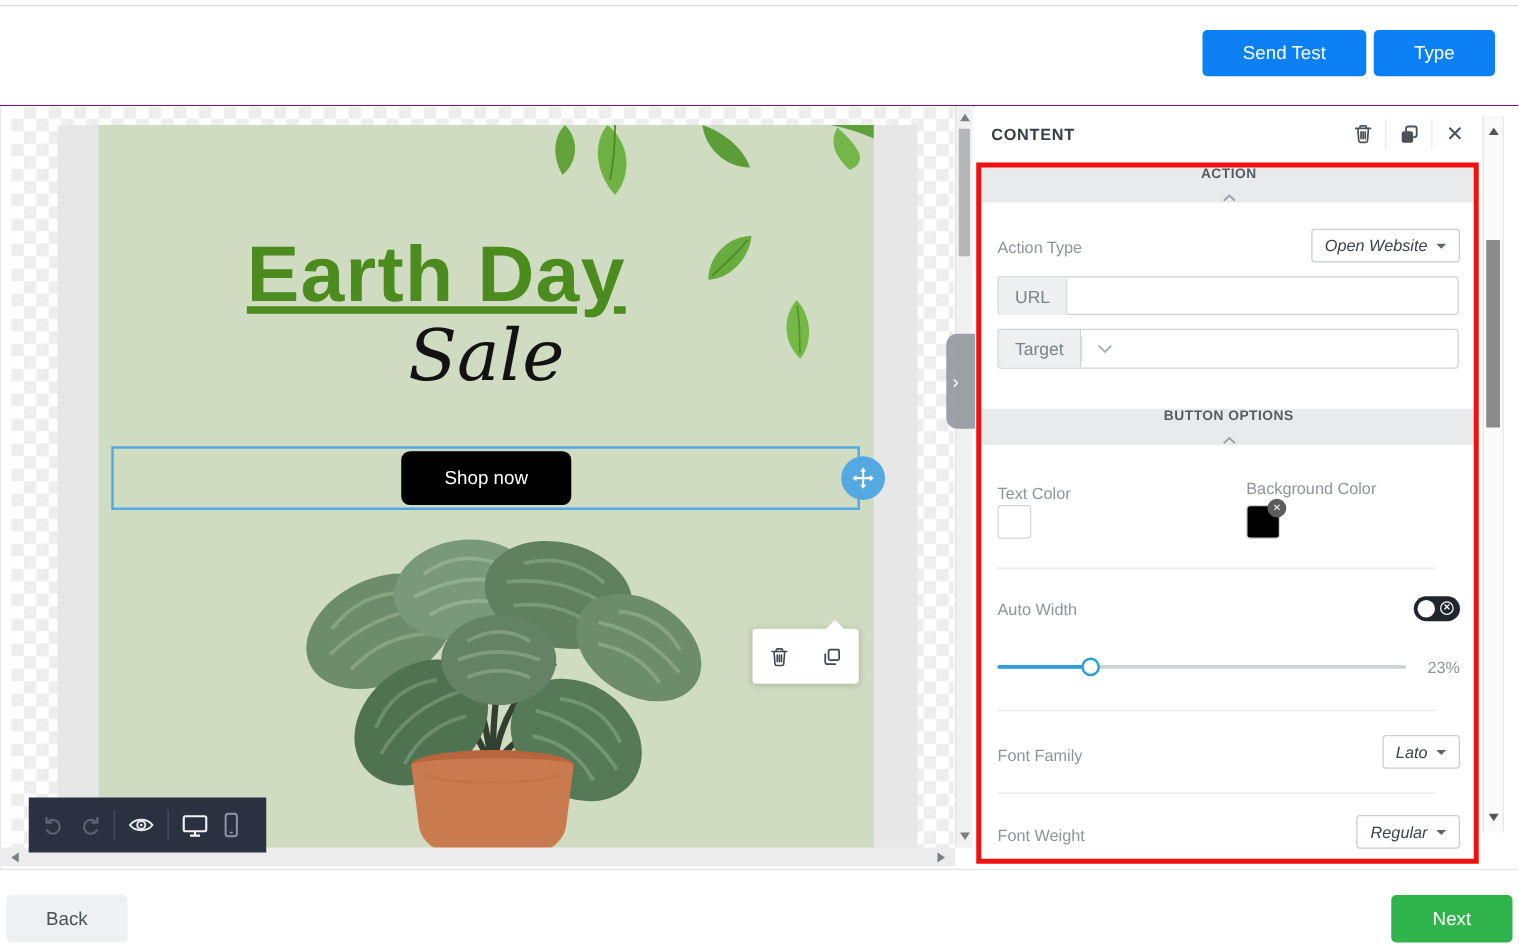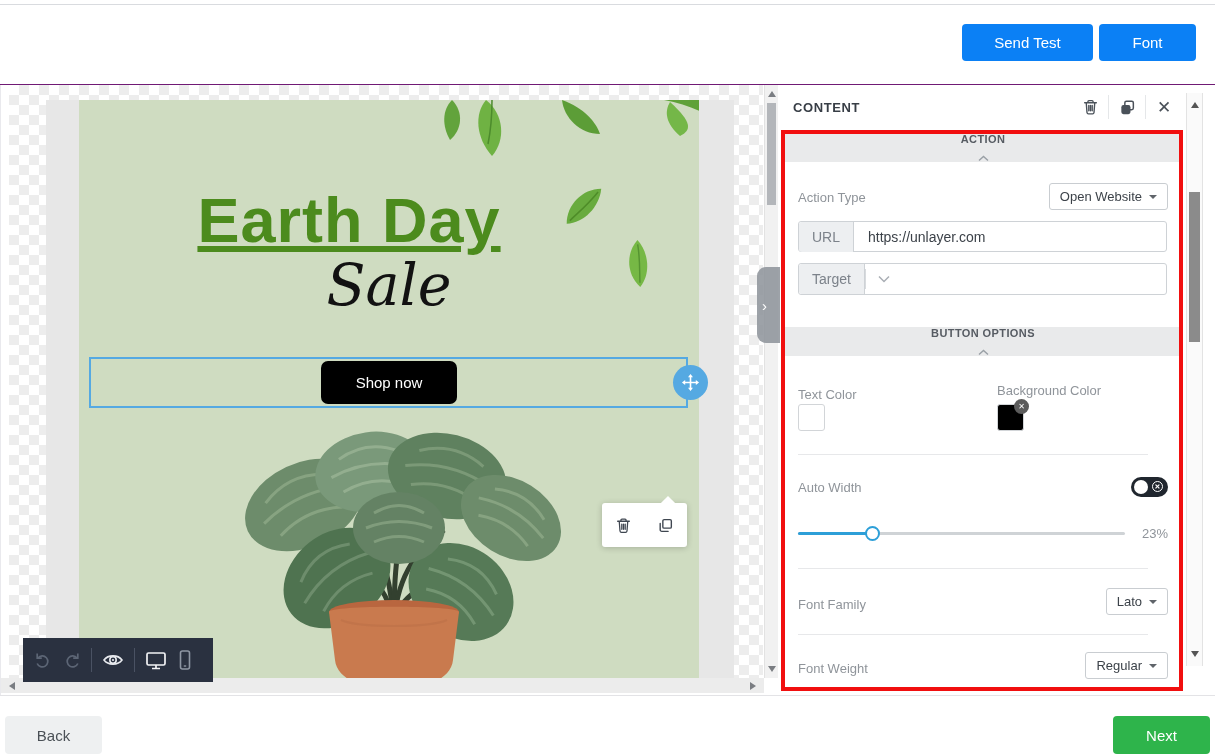--- a/index.html
+++ b/index.html
@@ -59,21 +59,21 @@
   .ph-sep { width:1px; height:24px; background:#e5e7e9; }
   .close-x { font-size:17px; color:#4a5159; line-height:1; }
 
   .red-rect { position:absolute; left:781px; top:130px; width:402px; height:561px; border:4px solid #f10f0f; z-index:12; pointer-events:none; }
 
   .sec-bar { position:absolute; left:4px; width:398px; height:29px; background:#e9eaeb; display:flex; align-items:center; justify-content:space-between; padding:0 12px;flex-direction:column; }
   .sec-title { font-size:11px; font-weight:bold; color:#565b62; letter-spacing:.4px; }
 
   .plabel { position:absolute; font-size:13px; color:#8f949a; }
 
-  .dd-btn { position:absolute; height:27px; background:#fff; border:1px solid #c9cdd1; border-radius:3px; font-size:13px; color:#3c4249; display:flex; align-items:center; gap:7px; padding:0 10px; cursor:pointer; font-family:"Liberation Sans",sans-serif; }
+  .dd-btn { position:absolute; height:27px; background:#fff; border:1px solid #c9cdd1; border-radius:3px; font-size:13px; color:#3c4249; display:flex; align-items:center; gap:7px; padding:0 10px; cursor:pointer; font-family:"Liberation Sans",sans-serif;font-style:italic; }
   .caret { width:0; height:0; border-left:4px solid transparent; border-right:4px solid transparent; border-top:4px solid #5f646a; }
 
   .combo { position:absolute; left:18px; width:369px; background:#fff; border:1px solid #ced2d6; border-radius:3px; display:flex; align-items:center; }
   .combo .prefix { background:#edeff1; border-right:1px solid #ced2d6; color:#7c828a; font-size:14px; padding:7px 13px; border-radius:3px 0 0 3px; }
   .combo .value { font-size:14px; color:#3c4249; padding-left:14px; flex:1; }
   .combo .sel-div { width:1px; height:20px; background:#d8dbde; }
   .combo .chev { padding:0 12px; display:flex; }
 
   .swatch { position:absolute; width:27px; height:27px; border:1px solid #d2d5d8; border-radius:3px; cursor:pointer; }
   .swatch-badge { position:absolute; right:-6px; top:-6px; width:15px; height:15px; border-radius:50%; background:#5c5c5c; color:#fff; font-size:8px; display:flex; align-items:center; justify-content:center; cursor:pointer; }
@@ -104,21 +104,21 @@
   svg { display:block; }
 </style>
 </head>
 <body>
 
 <div id="app">
 
   <div class="topbar">
     <div class="topline"></div>
     <button class="btn-blue btn-sendtest">Send Test</button>
-    <button class="btn-blue btn-save">Font</button>
+    <button class="btn-blue btn-save">Type</button>
   </div>
 
   <div class="canvas">
     <div class="checker"></div>
 
     <div class="email-page">
       <div class="email-green">
 
         <svg width="300" height="56" viewBox="0 0 300 56" style="position:absolute;left:355px;top:0;">
           <path d="M18 0 C30 12 28 30 16 40 C8 26 8 10 18 0 Z" fill="#62a33c"></path>
@@ -291,21 +291,20 @@
     </div>
 
     <span class="plabel" style="left:18px; top:105px;">Action Type</span>
     <div class="dd-btn" style="right:47px; top:98px;">
       <span>Open Website</span>
       <span class="caret"></span>
     </div>
 
     <div class="combo" style="top:136px; height:31px;">
       <span class="prefix">URL</span>
-      <span class="value">https://unlayer.com</span>
     </div>
 
     <div class="combo" style="top:178px; height:32px;">
       <span class="prefix">Target</span>
       <span class="sel-div"></span>
       <span class="chev">
         <svg width="12" height="8" viewBox="0 0 12 8">
             <path d="M1 1.5 L6 6.5 L11 1.5" stroke="#a9aeb4" stroke-width="1.5" fill="none"></path>
           </svg>
       </span>

